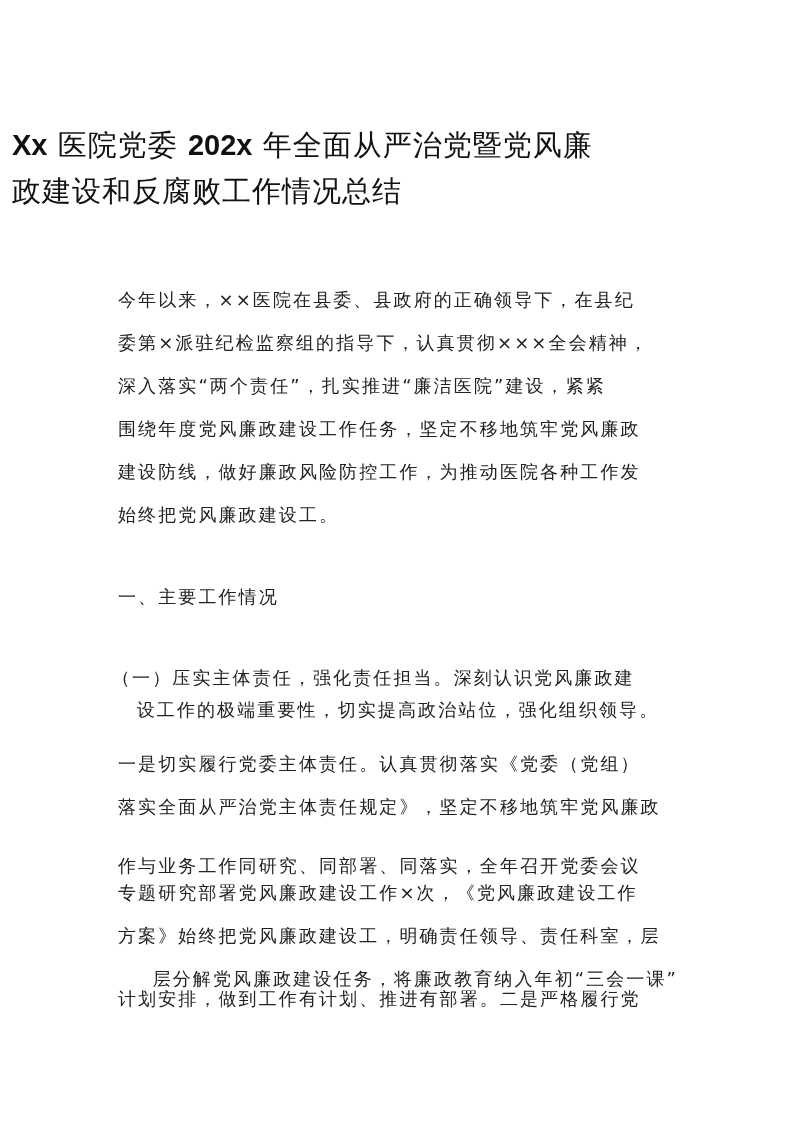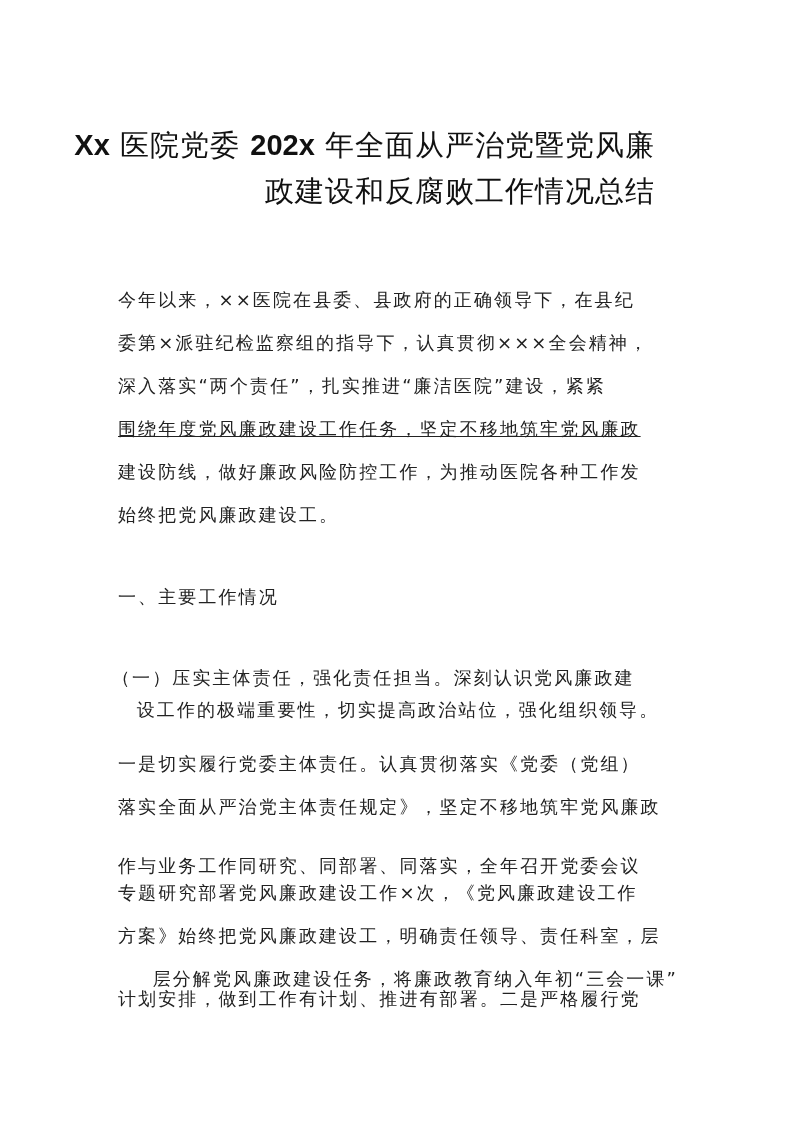--- a/index.html
+++ b/index.html
@@ -1,39 +1,39 @@
 <!DOCTYPE html>
 <html><head>
   <meta charset="utf-8">
   <style>
     html, body { margin: 0; padding: 0; background: #ffffff; }
     body { width: 793px; height: 1122px; position: relative; overflow: hidden;
            font-family: "DejaVu Sans", "Liberation Sans", sans-serif; color: #1a1a1a; }
     .page { position: absolute; left: 0; top: 0; width: 793px; height: 1122px; background: #fff; }
-    .title { position: absolute; left: 0; width: 655px; text-align: right;
+    .title { position: absolute; left: 12px; width: 655px; text-align: left;
              font-size: 29px; line-height: 34px; color: #111; letter-spacing: 1px; }
     .title .b { font-family: "Liberation Sans", sans-serif; font-weight: bold; letter-spacing: 0; }
     .line { position: absolute; left: 118px; width: 560px; font-size: 18px; line-height: 26px;
             color: #222; white-space: nowrap; letter-spacing: 2.1px; }
   </style>
 </head>
 <body>
 
 <div class="page">
 
   <div class="title" style="top:128px;">
     <span class="b">Xx</span><span> 医院党委 </span><span class="b">202x</span><span> 年全面从严治党暨党风廉</span>
   </div>
   <div class="title" style="top:174px;">政建设和反腐败工作情况总结</div>
 
   <div>
     <div class="line" style="top:287px;">今年以来，××医院在县委、县政府的正确领导下，在县纪</div>
     <div class="line" style="top:330px;">委第×派驻纪检监察组的指导下，认真贯彻×××全会精神，</div>
     <div class="line" style="top:373px;">深入落实“两个责任”，扎实推进“廉洁医院”建设，紧紧</div>
-    <div class="line" style="top:416px;text-decoration:underline;">围绕年度党风廉政建设工作任务，坚定不移地筑牢党风廉政</div>
+    <div class="line" style="top:416px;">围绕年度党风廉政建设工作任务，坚定不移地筑牢党风廉政</div>
     <div class="line" style="top:459px;">建设防线，做好廉政风险防控工作，为推动医院各种工作发</div>
     <div class="line" style="top:502px;">始终把党风廉政建设工。</div>
   </div>
 
   <div class="line" style="top:584px;">一、主要工作情况</div>
 
   <div>
     <div class="line" style="top:665px; left:112px;">（一）压实主体责任，强化责任担当。深刻认识党风廉政建</div>
     <div class="line" style="top:697px;text-align:center;">设工作的极端重要性，切实提高政治站位，强化组织领导。</div>
     <div class="line" style="top:751px;">一是切实履行党委主体责任。认真贯彻落实《党委（党组）</div>

